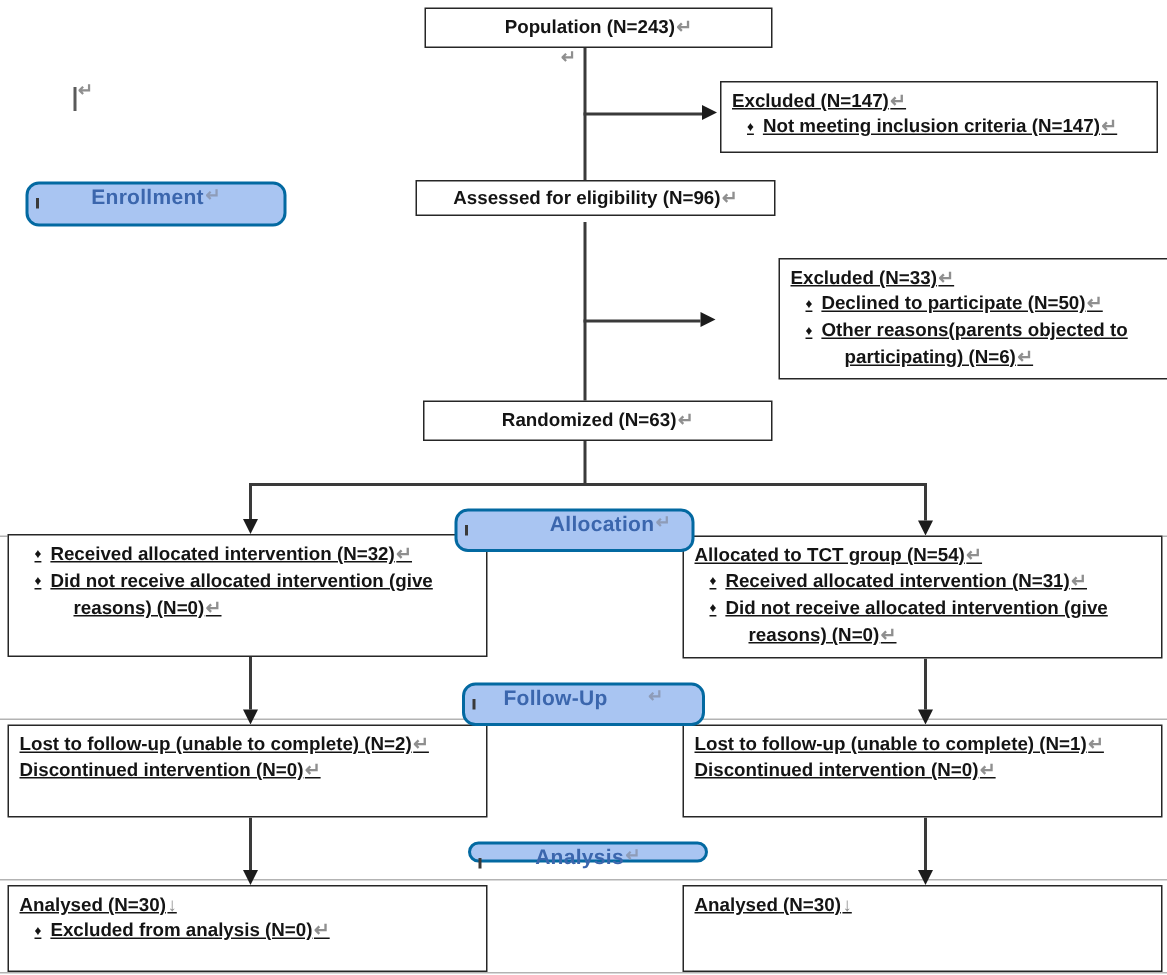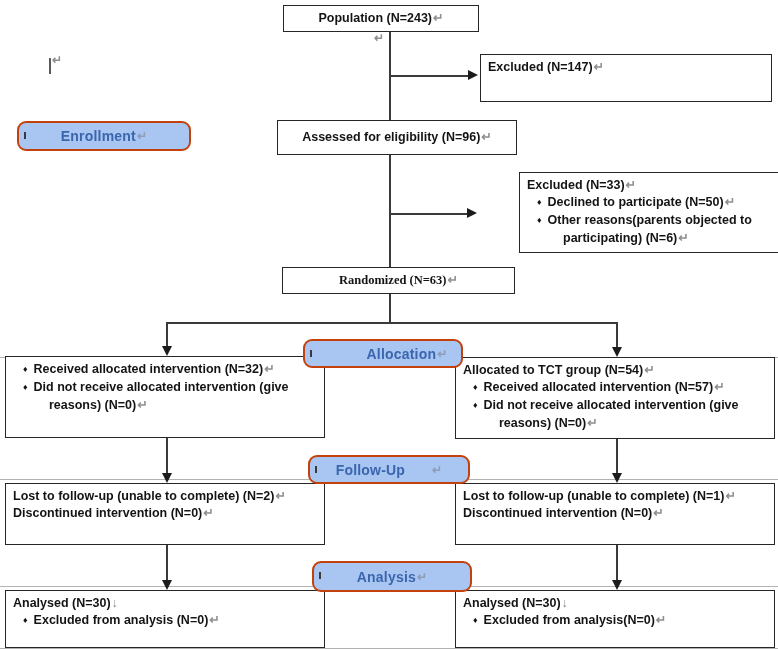--- a/index.html
+++ b/index.html
@@ -7,29 +7,29 @@
     position:relative;width:778px;height:650px;background:#ffffff;overflow:hidden;
     font-family:"Liberation Sans",sans-serif;
   }
   
   .box{
     position:absolute;background:#ffffff;border:1.5px solid #262626;
     font-weight:bold;font-size:12.5px;color:#141414;line-height:17px;
     box-sizing:border-box;
   }
   .box.single{display:flex;align-items:center;justify-content:center;}
-  .box.multi{padding:4px 5px 4px 7px;}
+  .box.multi{padding:4px 5px 4px 7px;text-decoration:underline;}
   .line{white-space:normal;}
   .bullet-line{padding-left:36px;text-indent:-26px;}
   .bullet{font-size:9px;margin-right:6px;position:relative;top:-1px;}
   .mark{color:#8f8f8f;margin-left:1px;font-weight:bold;}
   
   .stage{
-    position:absolute;background:#a9c5f2;border:2px solid #c2410c;border-radius:9px;
-    display:flex;align-items:center;justify-content:center;
+    position:absolute;background:#a9c5f2;border:2px solid #0369a1;border-radius:9px;
+    display:flex;justify-content:center;
     font-weight:bold;font-size:14px;color:#3b66ad;letter-spacing:.2px;box-sizing:border-box;
     z-index:6;
   }
   .stage::before{content:"";position:absolute;left:5px;top:9px;width:2px;height:7px;background:#3a3a3a;}
   .stage .mark{color:#8e9cb8;font-size:12px;}
   
   .vline{position:absolute;width:1.5px;background:#3a3a3a;z-index:2;}
   .hline{position:absolute;height:1.5px;background:#3a3a3a;z-index:2;}
   .ah-down{position:absolute;width:0;height:0;border-left:5px solid transparent;border-right:5px solid transparent;border-top:10px solid #1c1c1c;z-index:2;}
   .ah-right{position:absolute;width:0;height:0;border-top:5px solid transparent;border-bottom:5px solid transparent;border-left:10px solid #1c1c1c;z-index:2;}
@@ -71,83 +71,83 @@
 
   <div class="vline" style="left:166px;top:545px;height:35px;"></div>
   <div class="ah-down" style="left:162px;top:580px;"></div>
   <div class="vline" style="left:616px;top:545px;height:35px;"></div>
   <div class="ah-down" style="left:612px;top:580px;"></div>
 
   <div class="cursor-bar" style="left:49px;top:58px;"></div>
   <span class="float-mark" style="left:52px;top:53px;">↵</span>
   <span class="float-mark" style="left:374px;top:31px;">↵</span>
 
-  <div class="box single" style="left:283px;top:5px;width:196px;height:27px;">
+  <div class="box single" style="left:283px;top:5px;width:232px;height:27px;">
     <div class="line"><span>Population (N=243)</span><span class="mark">↵</span></div>
   </div>
 
   <div class="box multi" style="left:480px;top:54px;width:292px;height:48px;">
     <div class="line"><span>Excluded (N=147)</span><span class="mark">↵</span></div>
+    <div class="line bullet-line"><span class="bullet">♦</span><span>Not meeting inclusion criteria (N=147)</span><span class="mark">↵</span></div>
   </div>
 
-  <div class="box single" style="left:277px;top:120px;width:240px;height:35px;">
+  <div class="box single" style="left:277px;top:120px;width:240px;height:24px;">
     <div class="line"><span>Assessed for eligibility (N=96)</span><span class="mark">↵</span></div>
   </div>
 
   <div class="box multi" style="left:479px;top:172px;width:289px;height:81px;margin-left:40px;">
     <div class="line"><span>Excluded (N=33)</span><span class="mark">↵</span></div>
     <div class="line bullet-line"><span class="bullet">♦</span><span>Declined to participate (N=50)</span><span class="mark">↵</span></div>
     <div class="line bullet-line"><span class="bullet">♦</span><span>Other reasons(parents objected to participating) (N=6)</span><span class="mark">↵</span></div>
   </div>
 
-  <div class="box single" style="left:282px;top:267px;width:233px;height:27px;font-family:Liberation Serif, serif;">
+  <div class="box single" style="left:282px;top:267px;width:233px;height:27px;">
     <div class="line"><span>Randomized (N=63)</span><span class="mark">↵</span></div>
   </div>
 
   <div class="box multi" style="left:5px;top:356px;width:320px;height:82px;">
     <div class="line bullet-line"><span class="bullet">♦</span><span>Received allocated intervention (N=32)</span><span class="mark">↵</span></div>
     <div class="line bullet-line"><span class="bullet">♦</span><span>Did not receive allocated intervention (give reasons) (N=0)</span><span class="mark">↵</span></div>
   </div>
 
   <div class="box multi" style="left:455px;top:357px;width:320px;height:82px;">
     <div class="line"><span>Allocated to TCT group (N=54)</span><span class="mark">↵</span></div>
-    <div class="line bullet-line"><span class="bullet">♦</span><span>Received allocated intervention (N=57)</span><span class="mark">↵</span></div>
+    <div class="line bullet-line"><span class="bullet">♦</span><span>Received allocated intervention (N=31)</span><span class="mark">↵</span></div>
     <div class="line bullet-line"><span class="bullet">♦</span><span>Did not receive allocated intervention (give reasons) (N=0)</span><span class="mark">↵</span></div>
   </div>
 
   <div class="box multi" style="left:5px;top:483px;width:320px;height:62px;">
     <div class="line"><span>Lost to follow-up (unable to complete) (N=2)</span><span class="mark">↵</span></div>
     <div class="line"><span>Discontinued intervention (N=0)</span><span class="mark">↵</span></div>
   </div>
 
   <div class="box multi" style="left:455px;top:483px;width:320px;height:62px;">
     <div class="line"><span>Lost to follow-up (unable to complete) (N=1)</span><span class="mark">↵</span></div>
     <div class="line"><span>Discontinued intervention (N=0)</span><span class="mark">↵</span></div>
   </div>
 
   <div class="box multi" style="left:5px;top:590px;width:320px;height:58px;">
     <div class="line"><span>Analysed (N=30)</span><span class="mark">↓</span></div>
     <div class="line bullet-line"><span class="bullet">♦</span><span>Excluded from analysis (N=0)</span><span class="mark">↵</span></div>
   </div>
 
   <div class="box multi" style="left:455px;top:590px;width:320px;height:58px;">
     <div class="line"><span>Analysed (N=30)</span><span class="mark">↓</span></div>
-    <div class="line bullet-line"><span class="bullet">♦</span><span>Excluded from analysis(N=0)</span><span class="mark">↵</span></div>
   </div>
 
   <div class="stage" style="left:17px;top:121px;width:174px;height:30px;">
     <span>Enrollment</span>
       <span class="mark">↵</span>
   </div>
   <div class="stage" style="left:303px;top:339px;width:160px;height:29px;padding-left:48px;">
     <span>Allocation</span>
       <span class="mark">↵</span>
   </div>
   <div class="stage" style="left:308px;top:455px;width:162px;height:29px;gap:26px;">
     <span>Follow-Up</span>
       <span class="mark">↵</span>
   </div>
-  <div class="stage" style="left:312px;top:561px;width:160px;height:31px;">
+  <div class="stage" style="left:312px;top:561px;width:160px;height:14px;">
     <span>Analysis</span>
       <span class="mark">↵</span>
   </div>
 
 </div>
 
 </body></html>

